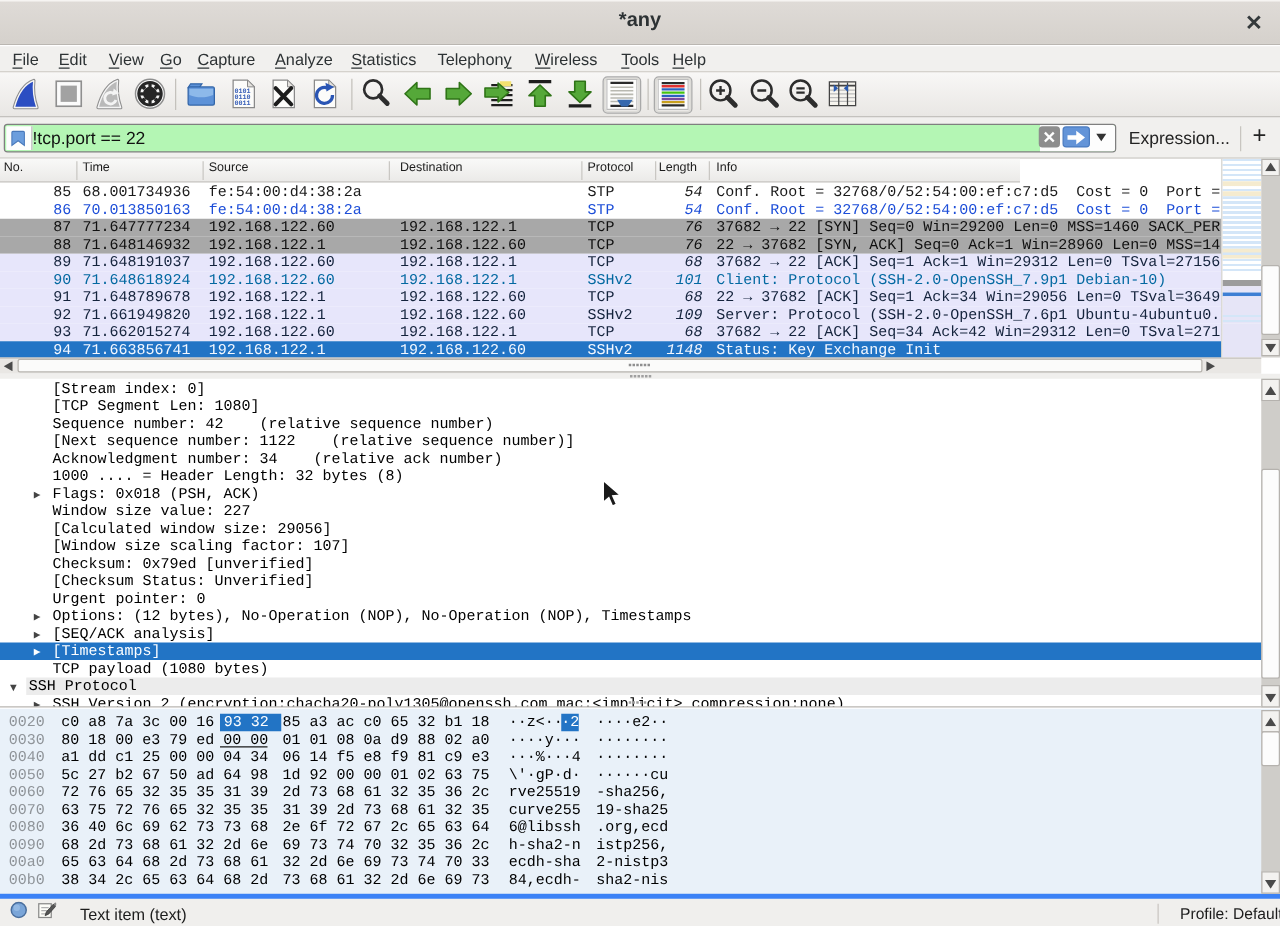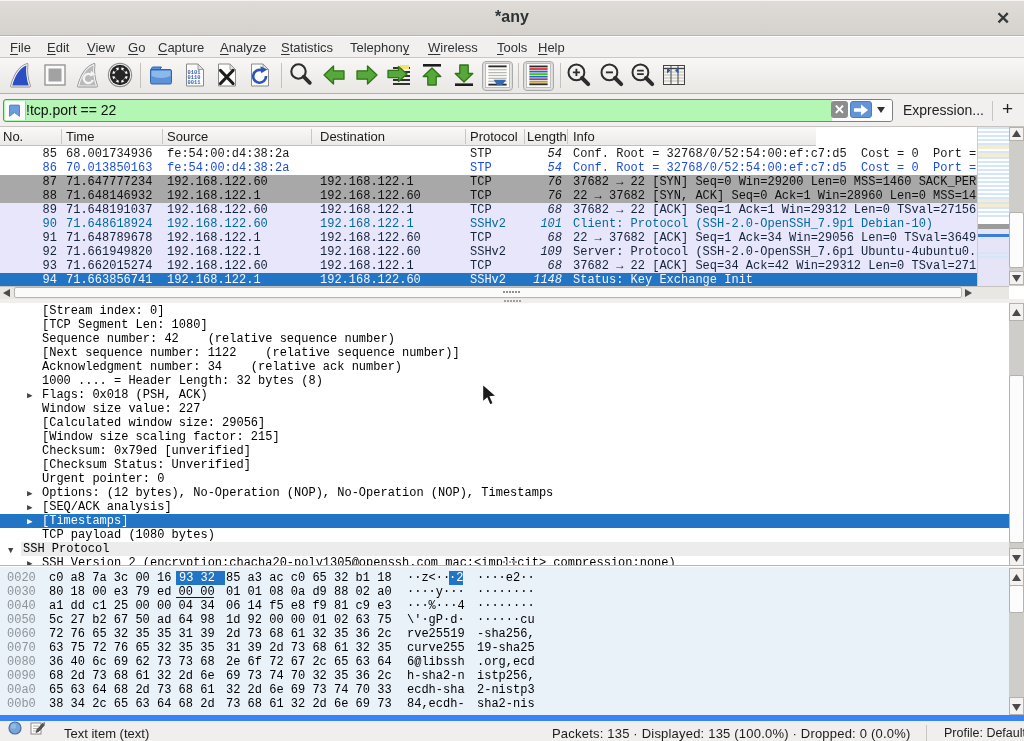--- a/index.html
+++ b/index.html
@@ -26,21 +26,21 @@
   #fbook{left:1px;top:1px;width:20px;height:19px;background:#fdfdfd;border-right:1px solid #bbb;}
   #ftext{left:22px;top:2px;font-size:14px;color:#111;}
   #fbtns{left:828px;top:0px;width:60px;height:21px;background:#fdfdfd;border-radius:0 2px 2px 0;}
   #fx{left:831px;top:7px;width:17px;height:17px;background:#8d8d8d;border-radius:3px;color:#fff;font-size:13px;font-weight:bold;text-align:center;line-height:17px;}
   #fgo{left:850px;top:7px;width:22px;height:17px;background:#6394d8;border-radius:3px;border:1px solid #4a7bc0;box-sizing:border-box;}
   #fexpr{left:903px;top:8px;font-size:14px;color:#222;}
   #fsep{left:992px;top:101px;width:1px;height:20px;background:#c8c5c0;}
   #fplus{left:1002px;top:4px;font-size:19px;color:#222;}
   
   #plist{left:0;top:127px;width:1024px;height:172px;background:#fff;font-family:"Liberation Mono",monospace;font-size:12px;}
-  #phead{left:0;top:0;width:816px;height:19px;background:linear-gradient(#f9f9f8,#ebeae8);border-bottom:1px solid #c2c0bc;box-sizing:border-box;font-family:"Liberation Sans",sans-serif;font-size:13px;color:#1c1c1c;}
+  #phead{left:0;top:0;width:816px;height:19px;background:linear-gradient(#f9f9f8,#ebeae8);border-bottom:1px solid #c2c0bc;box-sizing:border-box;font-family:"Liberation Sans",sans-serif;font-size:10px;color:#1c1c1c;}
   .hsep{position:absolute;top:2px;width:1px;height:15px;background:#c9c7c3;}
   .prow{position:absolute;left:0;width:977px;height:14px;line-height:14px;white-space:pre;overflow:hidden;}
   .prow span{position:absolute;}
   .cno{left:0;width:57px;text-align:right;}
   .ctime{left:66px;}
   .csrc{left:167px;}
   .cdst{left:320px;}
   .cpro{left:470px;}
   .clen{left:505px;width:57px;text-align:right;font-style:italic;}
   .cinfo{left:573px;width:404px;overflow:hidden;}
@@ -58,21 +58,21 @@
      font-family:"Liberation Mono",monospace;font-size:12px;color:#000;}
   .hrow{position:absolute;left:0;width:1009px;height:14px;line-height:14px;white-space:pre;}
   .hrow span{position:absolute;white-space:pre;}
   .hoff{left:7px;color:#8f9499;}
   .hb1{left:49px;}
   .hb2{left:226px;}
   .ha1{left:407px;}
   .ha2{left:477px;}
   
   #statusbar span{white-space:nowrap}
-  #statusbar{left:0;top:715px;width:1024px;height:26px;background:#f0efed;border-top:6px solid #3b82f6;box-sizing:border-box;font-size:13px;color:#1c1c1c;}
+  #statusbar{left:0;top:715px;width:1024px;height:26px;background:#f0efed;border-top:4px solid #3b82f6;box-sizing:border-box;font-size:13px;color:#1c1c1c;}
 </style>
 </head>
 <body>
 <div id="win">
   <div id="titlebar" class="abs"></div>
   <div id="title" class="abs">*any</div>
   <div id="closex" class="abs">✕</div>
 
   <div id="menubar" class="abs"></div>
   <div class="mi" style="left:10px"><u>F</u>ile</div>
@@ -298,21 +298,21 @@
       <div id="drows">
 <div class="drow" style="top:1.0px;"><span style="position:absolute;left:42px">[Stream index: 0]</span></div>
 <div class="drow" style="top:15.0px;"><span style="position:absolute;left:42px">[TCP Segment Len: 1080]</span></div>
 <div class="drow" style="top:29.0px;"><span style="position:absolute;left:42px">Sequence number: 42    (relative sequence number)</span></div>
 <div class="drow" style="top:43.0px;"><span style="position:absolute;left:42px">[Next sequence number: 1122    (relative sequence number)]</span></div>
 <div class="drow" style="top:57.0px;"><span style="position:absolute;left:42px">Acknowledgment number: 34    (relative ack number)</span></div>
 <div class="drow" style="top:71.0px;"><span style="position:absolute;left:42px">1000 .... = Header Length: 32 bytes (8)</span></div>
 <div class="drow" style="top:85.0px;"><span class="arr" style="left:27px;top:1px;color:#444">▶</span><span style="position:absolute;left:42px">Flags: 0x018 (PSH, ACK)</span></div>
 <div class="drow" style="top:99.0px;"><span style="position:absolute;left:42px">Window size value: 227</span></div>
 <div class="drow" style="top:113.0px;"><span style="position:absolute;left:42px">[Calculated window size: 29056]</span></div>
-<div class="drow" style="top:127.0px;"><span style="position:absolute;left:42px">[Window size scaling factor: 215]</span></div>
+<div class="drow" style="top:127.0px;"><span style="position:absolute;left:42px">[Window size scaling factor: 107]</span></div>
 <div class="drow" style="top:141.0px;"><span style="position:absolute;left:42px">Checksum: 0x79ed [unverified]</span></div>
 <div class="drow" style="top:155.0px;"><span style="position:absolute;left:42px">[Checksum Status: Unverified]</span></div>
 <div class="drow" style="top:169.0px;"><span style="position:absolute;left:42px">Urgent pointer: 0</span></div>
 <div class="drow" style="top:183.0px;"><span class="arr" style="left:27px;top:1px;color:#444">▶</span><span style="position:absolute;left:42px">Options: (12 bytes), No-Operation (NOP), No-Operation (NOP), Timestamps</span></div>
 <div class="drow" style="top:197.0px;"><span class="arr" style="left:27px;top:1px;color:#444">▶</span><span style="position:absolute;left:42px">[SEQ/ACK analysis]</span></div>
 <div class="drow" style="top:211.0px;background:#2274c5;color:#fdfeff;"><span class="arr" style="left:27px;top:1px;color:#fdfeff">▶</span><span style="position:absolute;left:42px">[Timestamps]</span></div>
 <div class="drow" style="top:225.0px;"><span style="position:absolute;left:42px">TCP payload (1080 bytes)</span></div>
 <div class="drow" style="top:239.0px;"><span style="position:absolute;left:21px;top:0;width:988px;height:14px;background:#ececec;"></span><span class="arr" style="left:8px;top:2px;color:#444">▼</span><span style="position:absolute;left:23px">SSH Protocol</span></div>
 <div class="drow" style="top:253.0px;"><span class="arr" style="left:27px;top:1px;color:#444">▶</span><span style="position:absolute;left:42px">SSH Version 2 (encryption:chacha20-poly1305@openssh.com mac:&lt;implicit&gt; compression:none)</span></div>
 </div>
@@ -328,21 +328,20 @@
 <div class="hrow" style="top:74.0px"><span class="hoff">0070</span><span class="hb1">63 75 72 76 65 32 35 35</span><span class="hb2">31 39 2d 73 68 61 32 35</span><span class="ha1">curve255</span><span class="ha2">19-sha25</span></div>
 <div class="hrow" style="top:88.0px"><span class="hoff">0080</span><span class="hb1">36 40 6c 69 62 73 73 68</span><span class="hb2">2e 6f 72 67 2c 65 63 64</span><span class="ha1">6@libssh</span><span class="ha2">.org,ecd</span></div>
 <div class="hrow" style="top:102.0px"><span class="hoff">0090</span><span class="hb1">68 2d 73 68 61 32 2d 6e</span><span class="hb2">69 73 74 70 32 35 36 2c</span><span class="ha1">h-sha2-n</span><span class="ha2">istp256,</span></div>
 <div class="hrow" style="top:116.0px"><span class="hoff">00a0</span><span class="hb1">65 63 64 68 2d 73 68 61</span><span class="hb2">32 2d 6e 69 73 74 70 33</span><span class="ha1">ecdh-sha</span><span class="ha2">2-nistp3</span></div>
 <div class="hrow" style="top:130.0px"><span class="hoff">00b0</span><span class="hb1">38 34 2c 65 63 64 68 2d</span><span class="hb2">73 68 61 32 2d 6e 69 73</span><span class="ha1">84,ecdh-</span><span class="ha2">sha2-nis</span></div>
 </div>
     </div>
 
   <div id="statusbar" class="abs">
     <span class="abs" style="left:64px;top:5px">Text item (text)</span>
-    <span class="abs" style="left:552px;top:5px;letter-spacing:0.2px">Packets: 135 · Displayed: 135 (100.0%) · Dropped: 0 (0.0%)</span>
     <div class="abs" style="left:926px;top:4px;width:1px;height:16px;background:#c9c6c2"></div>
       <span class="abs" style="left:944px;top:5px;font-size:12.5px">Profile: Default</span>
   </div>
 <svg class="abs" style="left:7px;top:103px" width="15" height="15" viewBox="0 0 18 18">
       <path d="M4,2.5 h10 a1,1 0 0 1 1,1 V16 l-6,-4.5 L3,16 V3.5 a1,1 0 0 1 1,-1 z" fill="#6b9ddd" stroke="#4878ba"></path>
     </svg>
 <svg class="abs" style="left:852px;top:102px" width="18" height="16" viewBox="0 0 18 16">
       <polygon points="2,6.2 9,6.2 9,2.5 16,8 9,13.5 9,9.8 2,9.8" fill="#fff"></polygon>
     </svg>
 <div class="abs" style="left:877px;top:107px;width:0;height:0;border-left:4.5px solid transparent;border-right:4.5px solid transparent;border-top:6px solid #333"></div>

